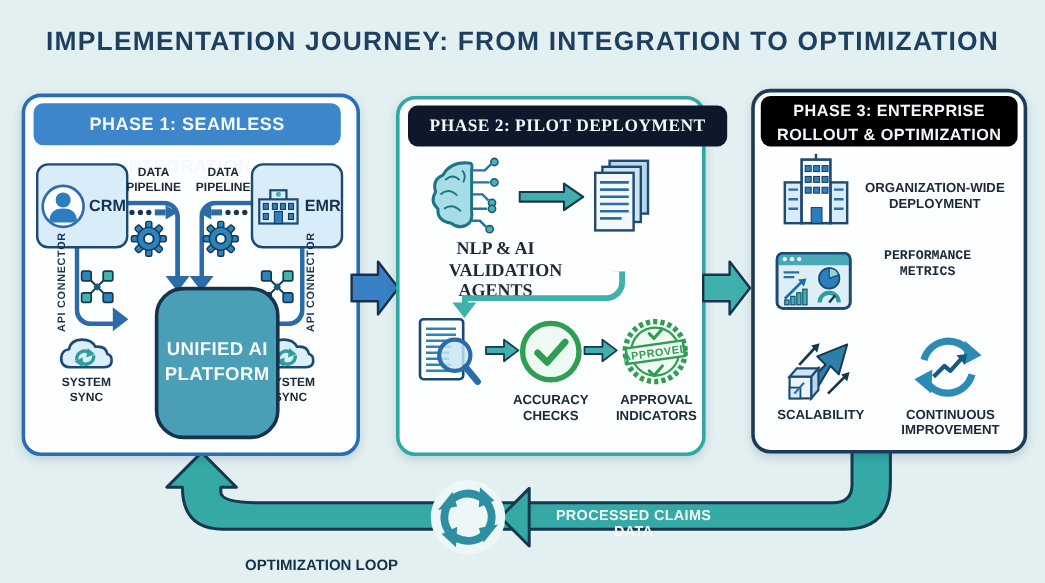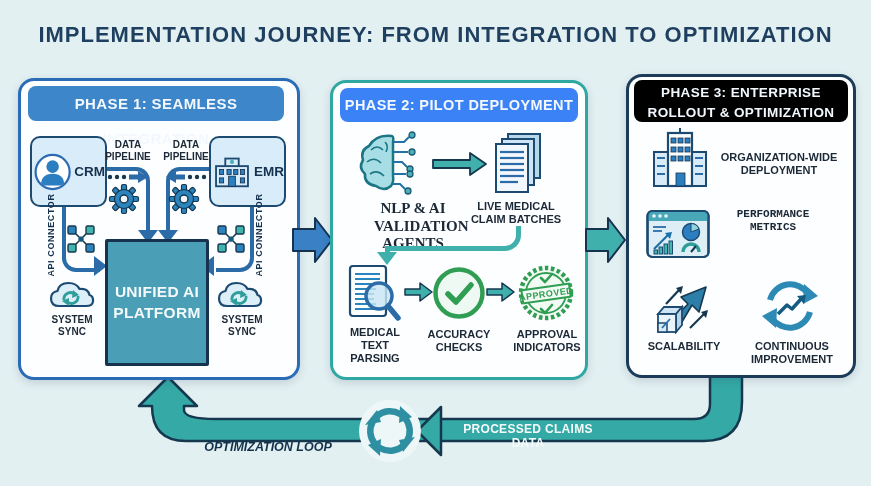--- a/index.html
+++ b/index.html
@@ -16,23 +16,23 @@
     color:#f2f8fd;letter-spacing:.4px;white-space:pre-line;}
   .connector{position:absolute;}
   .tri{position:absolute;width:0;height:0;}
   .vtext{position:absolute;font-size:9px;font-weight:bold;color:#16324f;
     letter-spacing:.6px;text-align:center;}
   .node{position:absolute;background:#d9ecf9;border:2.5px solid #1d4a70;
     border-radius:10px;display:flex;flex-direction:row;align-items:center;
     justify-content:center;gap:1px;}
   .node .nlabel{font-size:13.5px;font-weight:bold;color:#16324f;}
   .platform{position:absolute;background:#4a9eb6;border:3px solid #16324f;
-    border-radius:2px;display:flex;align-items:center;justify-content:center;
+    border-radius:24px;display:flex;align-items:center;justify-content:center;
     text-align:center;font-size:15.5px;font-weight:bold;color:#f4fafc;
-    white-space:pre-line;line-height:1.3;letter-spacing:.3px;}
+    white-space:pre-line;line-height:1.3;letter-spacing:.3px;margin-left:24px;}
   .bandtext{position:absolute;font-weight:bold;text-align:center;}
 </style>
 </head>
 <body>
 
 <div class="canvas">
 
   <div class="title">IMPLEMENTATION JOURNEY: FROM INTEGRATION TO OPTIMIZATION</div>
 
   <svg class="abs" style="left:0;top:0;" width="871" height="486">
@@ -50,21 +50,21 @@
       </g>
       <g fill="#2e8fa3">
         <polygon points="400,406 412,417 399,423"></polygon>
         <polygon points="415,437 403,452 399,440"></polygon>
         <polygon points="380,456 368,445 381,439"></polygon>
         <polygon points="365,425 377,410 381,422"></polygon>
       </g>
     </g>
   </svg>
   <div class="bandtext" style="left:448px;top:422px;width:160px;font-size:12px;color:#f4fbfb;letter-spacing:.3px;">PROCESSED CLAIMS DATA</div>
-  <div class="bandtext" style="left:198px;top:440px;width:140px;font-size:12.5px;color:#13314a;font-style:italic;">OPTIMIZATION LOOP</div>
+  <div class="bandtext" style="left:198px;top:464px;width:140px;font-size:12.5px;color:#13314a;">OPTIMIZATION LOOP</div>
 
   <div class="panel" style="left:18px;top:78px;width:276px;height:296px;border:3px solid #2a6cb5;"></div>
   <div class="phead" style="left:28px;top:86px;width:256px;height:35px;line-height:35px;font-size:15px;background:#3c86c9;">PHASE 1: SEAMLESS INTEGRATION</div>
 
   <div class="connector" style="left:101px;top:167px;width:45px;height:66px;border-top:4px solid #2b6ca8;border-right:4px solid #2b6ca8;border-top-right-radius:14px;"></div>
   <div class="tri" style="left:138px;top:230px;border-left:10px solid transparent;border-right:10px solid transparent;border-top:13px solid #2b6ca8;"></div>
   <div class="connector" style="left:166px;top:167px;width:45px;height:66px;border-top:4px solid #2b6ca8;border-left:4px solid #2b6ca8;border-top-left-radius:14px;"></div>
   <div class="tri" style="left:158px;top:230px;border-left:10px solid transparent;border-right:10px solid transparent;border-top:13px solid #2b6ca8;"></div>
 
   <div class="connector" style="left:62px;top:202px;width:34px;height:66px;border-left:4px solid #2b6ca8;border-bottom:4px solid #2b6ca8;border-bottom-left-radius:14px;"></div>
@@ -202,21 +202,21 @@
 SYNC</div>
 
   <div class="platform" style="left:105px;top:239px;width:98px;height:121px;">UNIFIED AI
 PLATFORM</div>
 
   <svg class="abs" style="left:291px;top:214px;" width="44" height="52">
     <polygon points="2,15 24,15 24,4 41,26 24,48 24,37 2,37" fill="#3a80c4" stroke="#16324f" stroke-width="2" stroke-linejoin="round"></polygon>
   </svg>
 
   <div class="panel" style="left:330px;top:80px;width:252px;height:294px;border:3px solid #2fa8a3;"></div>
-  <div class="phead" style="left:340px;top:88px;width:238px;height:34px;line-height:34px;font-size:14.5px;background:#3b82f6;">PHASE 2: PILOT DEPLOYMENT</div>
+  <div class="phead" style="left:340px;top:88px;width:266px;height:34px;line-height:34px;font-size:14.5px;background:#0f172a;font-family:Liberation Serif, serif;">PHASE 2: PILOT DEPLOYMENT</div>
 
   <svg class="abs" style="left:356px;top:130px;" width="70" height="66" viewBox="0 0 70 66">
     <path d="M 36 6 Q 20 4 13 16 Q 4 20 7 30 Q 2 38 9 44 Q 8 54 20 56 Q 28 62 35 56 Q 38 52 37 46 L 37 12 Q 38 7 36 6 Z" fill="#a7dde4" stroke="#1c7584" stroke-width="2.5" stroke-linejoin="round"></path>
     <g stroke="#1c7584" stroke-width="1.6" fill="none">
       <path d="M 15 20 Q 21 14 27 20"></path>
         <path d="M 11 32 Q 18 26 25 33"></path>
       <path d="M 14 44 Q 21 39 28 46"></path>
         <path d="M 29 12 Q 33 16 30 22"></path>
     </g>
     <g stroke="#2470a8" stroke-width="2" fill="none">
@@ -249,45 +249,40 @@
     <rect x="8" y="12" width="32" height="48" fill="#f2f8fd" stroke="#1d4a70" stroke-width="2"></rect>
     <g stroke="#2b6ca8" stroke-width="2.2">
       <line x1="12" y1="20" x2="36" y2="20"></line>
         <line x1="12" y1="26" x2="36" y2="26"></line>
       <line x1="12" y1="32" x2="36" y2="32"></line>
         <line x1="12" y1="38" x2="36" y2="38"></line>
       <line x1="12" y1="44" x2="36" y2="44"></line>
         <line x1="12" y1="50" x2="30" y2="50"></line>
     </g>
   </svg>
-  <div class="lbl" style="left:462px;top:200px;width:108px;font-size:11px;">LIVE MEDICAL
-CLAIM BATCHES</div>
 
   <div class="connector" style="left:385px;top:226px;width:131px;height:20px;border-right:5px solid #3fb0ab;border-bottom:5px solid #3fb0ab;border-bottom-right-radius:16px;"></div>
   <div class="connector" style="left:385px;top:246px;width:5px;height:7px;background:#3fb0ab;"></div>
   <div class="tri" style="left:377px;top:252px;border-left:10px solid transparent;border-right:10px solid transparent;border-top:13px solid #3fb0ab;"></div>
 
   <svg class="abs" style="left:346px;top:264px;" width="58" height="60">
     <rect x="4" y="2" width="36" height="50" rx="3" fill="#fdfefe" stroke="#1d4a70" stroke-width="2.2"></rect>
     <g stroke="#2b84bd" stroke-width="2">
       <line x1="9" y1="10" x2="34" y2="10"></line>
         <line x1="9" y1="15" x2="34" y2="15"></line>
       <line x1="9" y1="20" x2="34" y2="20"></line>
         <line x1="9" y1="25" x2="30" y2="25"></line>
       <line x1="9" y1="30" x2="28" y2="30"></line>
         <line x1="9" y1="35" x2="28" y2="35"></line>
       <line x1="9" y1="40" x2="30" y2="40"></line>
         <line x1="9" y1="45" x2="34" y2="45"></line>
     </g>
     <circle cx="33" cy="32" r="13" fill="#c7e5f3" fill-opacity="0.82" stroke="#2b6ca8" stroke-width="3.5"></circle>
     <line x1="42" y1="42" x2="52" y2="54" stroke="#2b6ca8" stroke-width="5.5" stroke-linecap="round"></line>
   </svg>
-  <div class="lbl" style="left:344px;top:326px;width:62px;font-size:11px;">MEDICAL
-TEXT
-PARSING</div>
 
   <svg class="abs" style="left:404px;top:281px;" width="30" height="22">
     <polygon points="1,8 16,8 16,2 28,11 16,20 16,14 1,14" fill="#3fb0ab" stroke="#16384f" stroke-width="1.5" stroke-linejoin="round"></polygon>
   </svg>
 
   <svg class="abs" style="left:432px;top:266px;" width="54" height="54">
     <circle cx="27" cy="27" r="23.5" fill="#eff9f3" stroke="#2f9e53" stroke-width="4.5"></circle>
     <path d="M16 28 L24 36 L39 19" stroke="#2f9e53" stroke-width="5.5" fill="none" stroke-linecap="round" stroke-linejoin="round"></path>
   </svg>
   <div class="lbl" style="left:426px;top:328px;width:66px;font-size:11px;">ACCURACY

